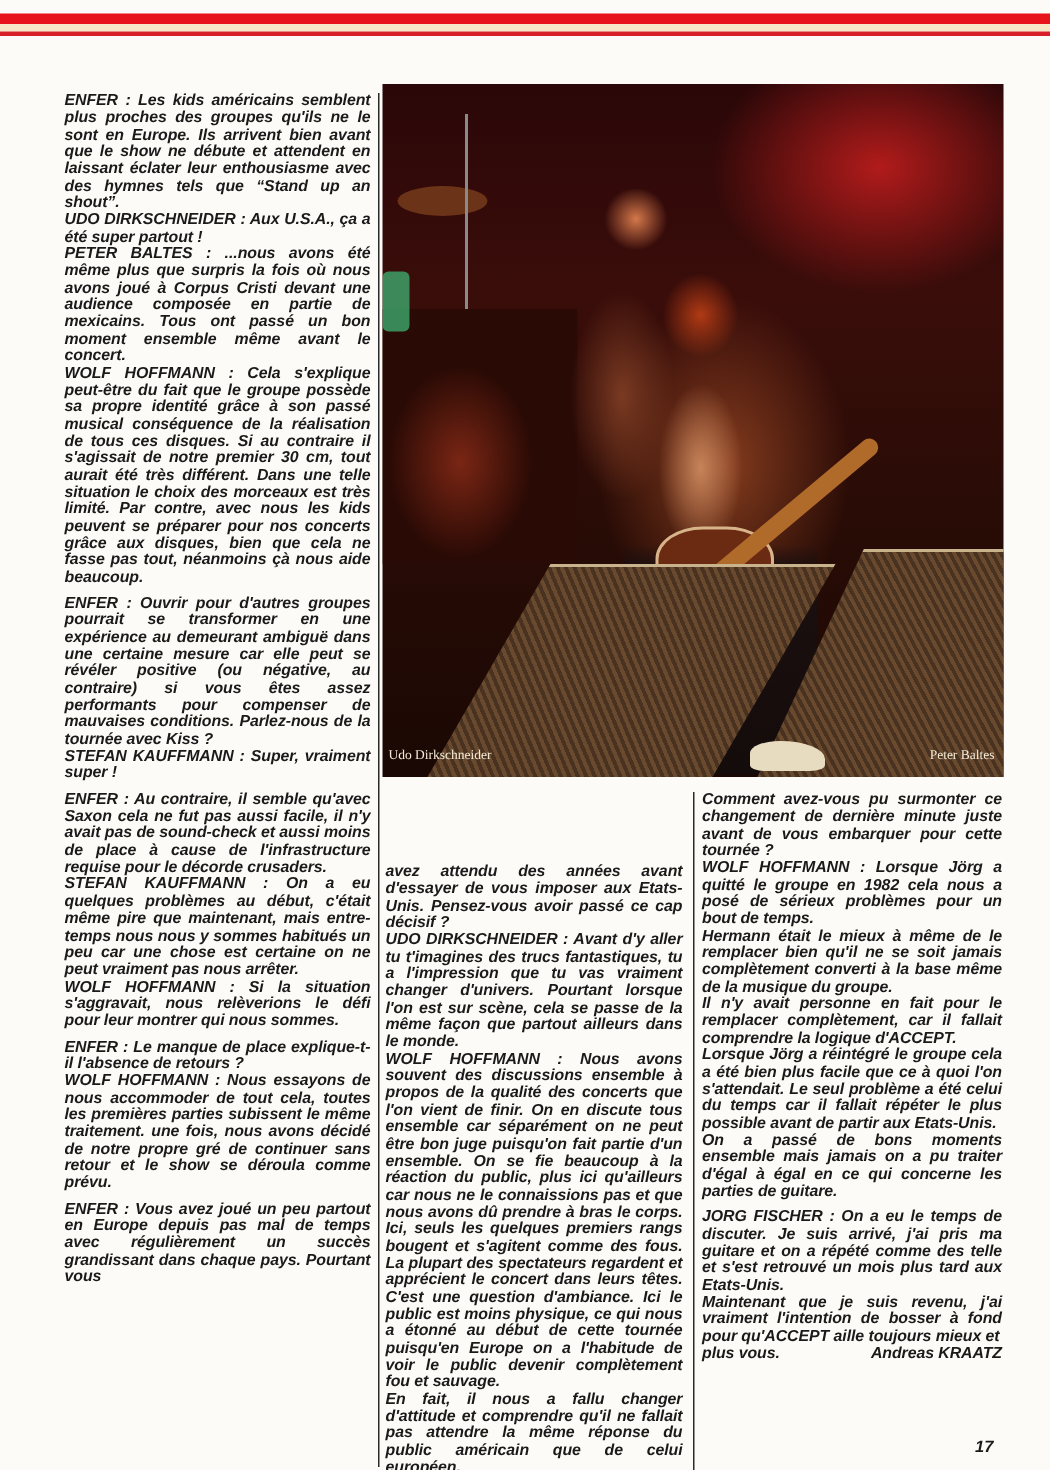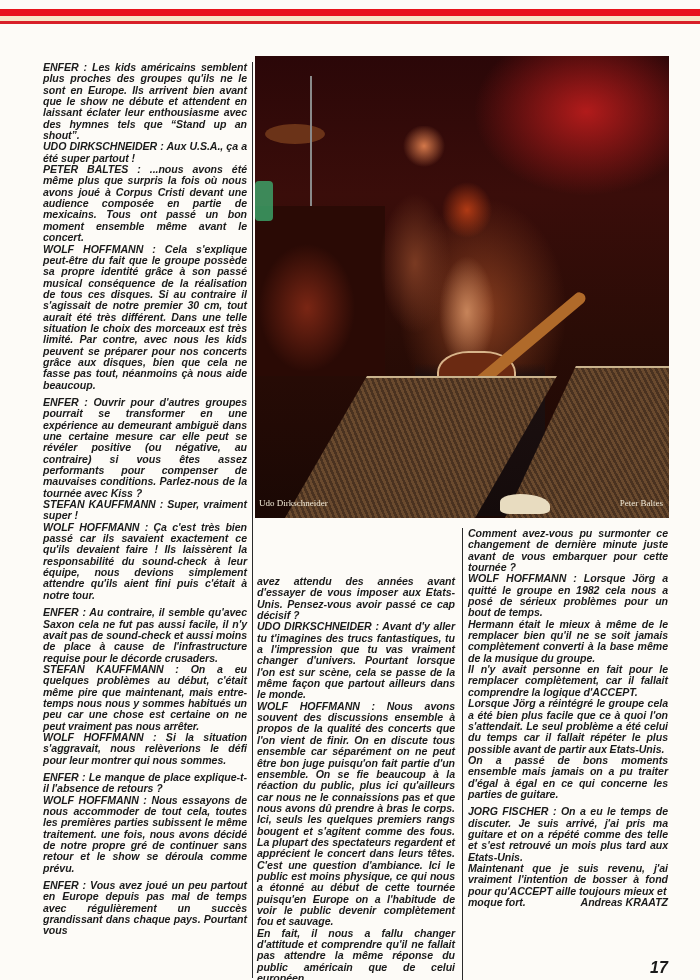--- a/index.html
+++ b/index.html
@@ -99,38 +99,37 @@
       position: absolute; font-family: "Liberation Serif", "DejaVu Serif", serif;
       font-size: 9px; color: #f2ead6;
     }
     #cap-left { left: 4px; bottom: 10px; }
     #cap-right { right: 6px; bottom: 10px; }
     .author {
       display: flex; justify-content: space-between;
     }
     .pageno {
       position: absolute; left: 650px; top: 959px;
-      font-style: italic; font-weight: bold; font-size: 16px;
+      font-style: italic; font-weight: bold; font-size: 11px;
     }
   </style>
 </head>
 <body>
 
 <div class="band-top"></div>
 <div class="band-gap"></div>
 <div class="band-thin"></div>
 
 <div class="col" id="col-left">
     <p>ENFER : Les kids américains semblent plus proches des groupes qu'ils ne le sont en Europe. Ils arrivent bien avant que le show ne débute et attendent en laissant éclater leur enthousiasme avec des hymnes tels que “Stand up an shout”.</p>
     <p>UDO DIRKSCHNEIDER : Aux U.S.A., ça a été super partout !</p>
     <p>PETER BALTES : ...nous avons été même plus que surpris la fois où nous avons joué à Corpus Cristi devant une audience composée en partie de mexicains. Tous ont passé un bon moment ensemble même avant le concert.</p>
     <p>WOLF HOFFMANN : Cela s'explique peut-être du fait que le groupe possède sa propre identité grâce à son passé musical conséquence de la réalisation de tous ces disques. Si au contraire il s'agissait de notre premier 30 cm, tout aurait été très différent. Dans une telle situation le choix des morceaux est très limité. Par contre, avec nous les kids peuvent se préparer pour nos concerts grâce aux disques, bien que cela ne fasse pas tout, néanmoins çà nous aide beaucoup.</p>
     <p class="gap">ENFER : Ouvrir pour d'autres groupes pourrait se transformer en une expérience au demeurant ambiguë dans une certaine mesure car elle peut se révéler positive (ou négative, au contraire) si vous êtes assez performants pour compenser de mauvaises conditions. Parlez-nous de la tournée avec Kiss ?</p>
     <p>STEFAN KAUFFMANN : Super, vraiment super !</p>
-    <p>WOLF HOFFMANN : Ça c'est très bien passé car ils savaient exactement ce qu'ils devaient faire ! Ils laissèrent la responsabilité du sound-check à leur équipe, nous devions simplement attendre qu'ils aient fini puis c'était à notre tour.</p>
     <p class="gap">ENFER : Au contraire, il semble qu'avec Saxon cela ne fut pas aussi facile, il n'y avait pas de sound-check et aussi moins de place à cause de l'infrastructure requise pour le décorde crusaders.</p>
     <p>STEFAN KAUFFMANN : On a eu quelques problèmes au début, c'était même pire que maintenant, mais entre-temps nous nous y sommes habitués un peu car une chose est certaine on ne peut vraiment pas nous arrêter.</p>
     <p>WOLF HOFFMANN : Si la situation s'aggravait, nous relèverions le défi pour leur montrer qui nous sommes.</p>
     <p class="gap">ENFER : Le manque de place explique-t-il l'absence de retours ?</p>
     <p>WOLF HOFFMANN : Nous essayons de nous accommoder de tout cela, toutes les premières parties subissent le même traitement. une fois, nous avons décidé de notre propre gré de continuer sans retour et le show se déroula comme prévu.</p>
     <p class="gap">ENFER : Vous avez joué un peu partout en Europe depuis pas mal de temps avec régulièrement un succès grandissant dans chaque pays. Pourtant vous</p>
   </div>
 <div class="rule" id="rule-left"></div>
 
 <div class="photo">
@@ -163,18 +162,18 @@
       <p>Comment avez-vous pu surmonter ce changement de dernière minute juste avant de vous embarquer pour cette tournée ?</p>
       <p>WOLF HOFFMANN : Lorsque Jörg a quitté le groupe en 1982 cela nous a posé de sérieux problèmes pour un bout de temps.</p>
       <p>Hermann était le mieux à même de le remplacer bien qu'il ne se soit jamais complètement converti à la base même de la musique du groupe.</p>
       <p>Il n'y avait personne en fait pour le remplacer complètement, car il fallait comprendre la logique d'ACCEPT.</p>
       <p>Lorsque Jörg a réintégré le groupe cela a été bien plus facile que ce à quoi l'on s'attendait. Le seul problème a été celui du temps car il fallait répéter le plus possible avant de partir aux Etats-Unis.</p>
       <p>On a passé de bons moments ensemble mais jamais on a pu traiter d'égal à égal en ce qui concerne les parties de guitare.</p>
       <p class="gap">JORG FISCHER : On a eu le temps de discuter. Je suis arrivé, j'ai pris ma guitare et on a répété comme des telle et s'est retrouvé un mois plus tard aux Etats-Unis.</p>
       <p>Maintenant que je suis revenu, j'ai vraiment l'intention de bosser à fond pour qu'ACCEPT aille toujours mieux et</p>
     </div>
   <div class="author">
-    <span>moque fort.</span>
+    <span>plus vous.</span>
     <span>Andreas KRAATZ</span>
   </div>
 </div>
 
 <div class="pageno">17</div>
 
 </body></html>

